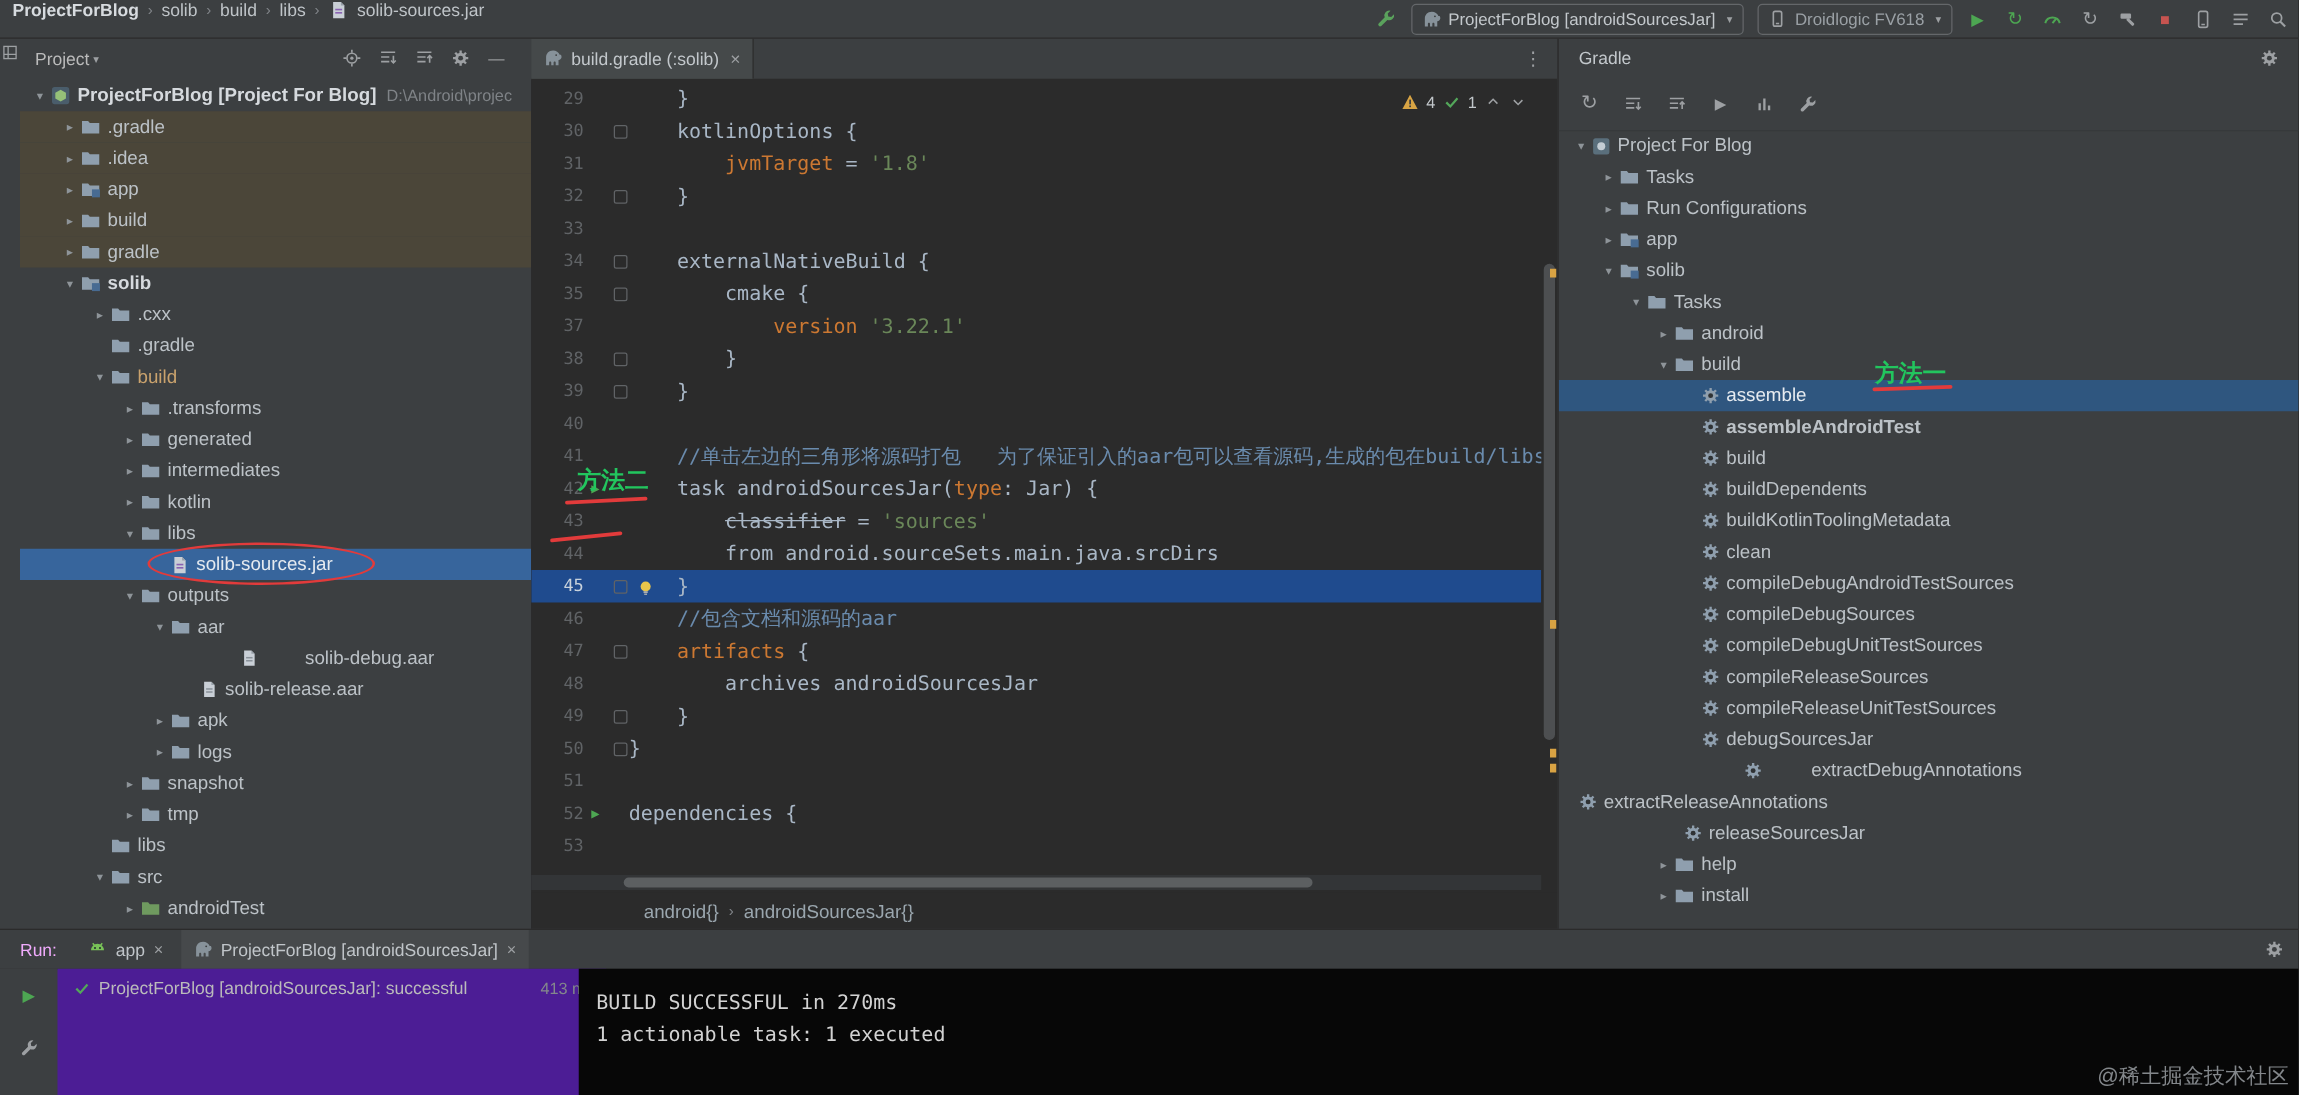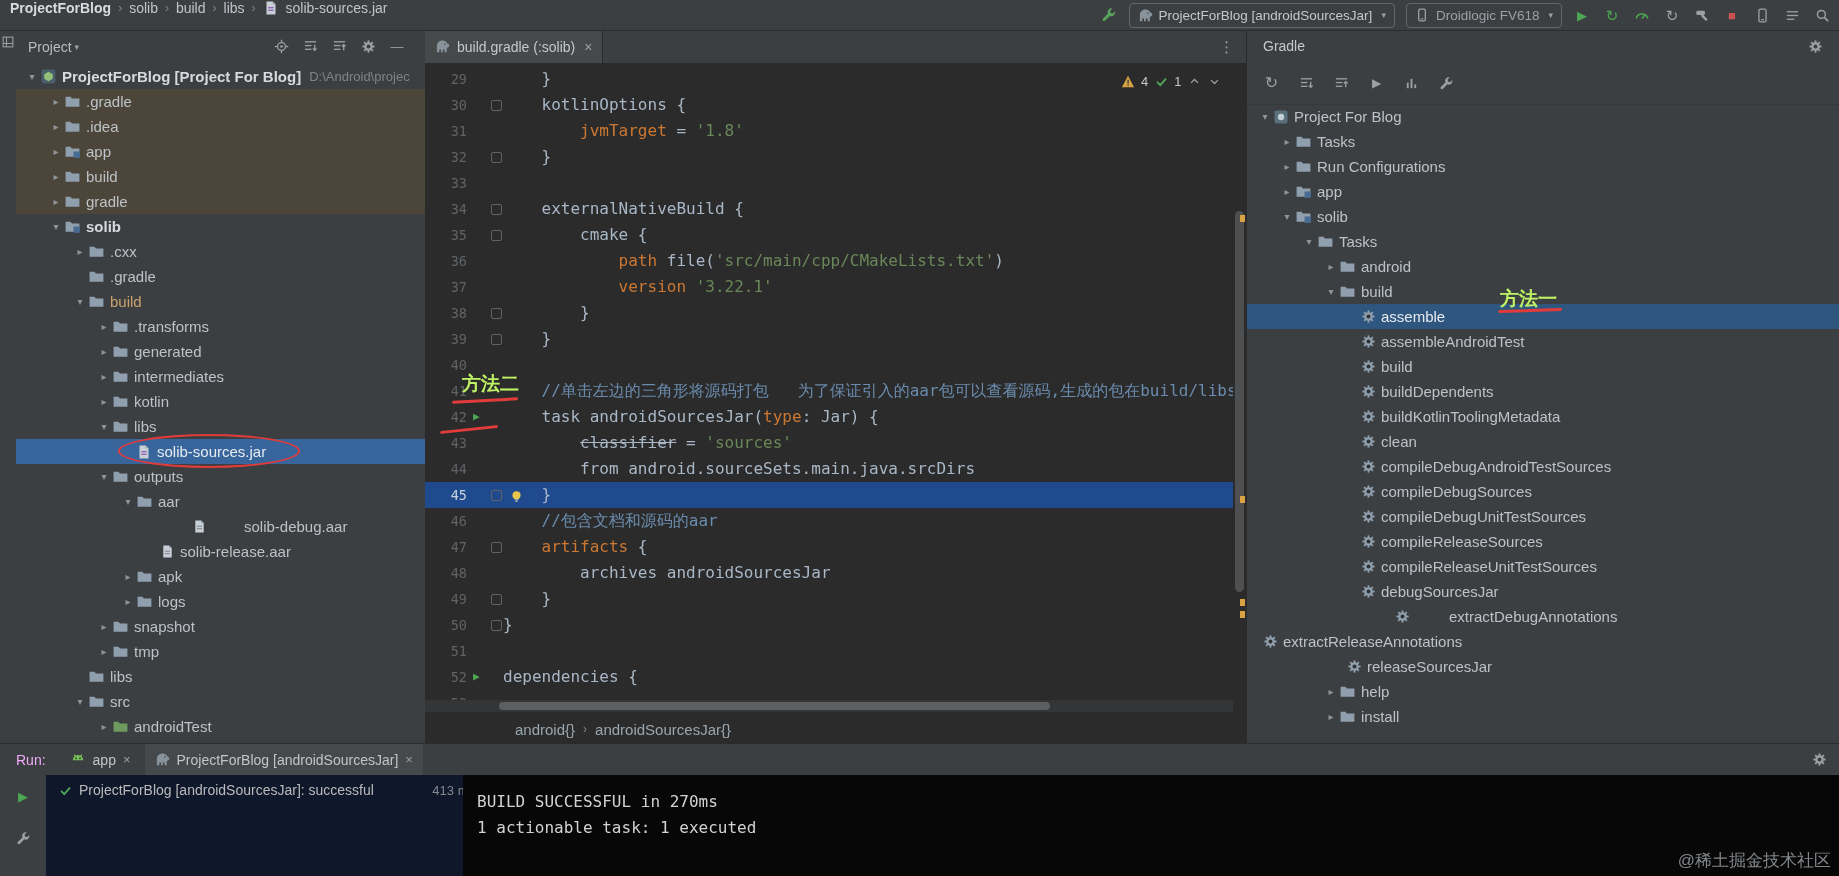--- a/index.html
+++ b/index.html
@@ -83,32 +83,32 @@
   .bottom{position:absolute;left:0;bottom:0;width:100%;height:132px;background:#3c3f41;border-top:1px solid #2b2b2b}
   .btabs{height:31px;display:flex;align-items:center;border-bottom:1px solid #323232;padding-left:16px;gap:6px}
   .runlab{color:#f0abfc;margin-right:8px}
   .rtab{display:flex;align-items:center;gap:7px;height:31px;padding:0 10px;font-size:14px;color:#c0c5c9}
   .rtab.active{background:#46494b}
   .rtab .close{color:#9da0a3;font-size:13px}
   .bgear{margin-left:auto;margin-right:12px;width:16px;height:16px}
   .bstripe{position:absolute;left:0;top:31px;width:46px;bottom:0;background:#3c3f41;
            display:flex;flex-direction:column;align-items:center;padding-top:12px;gap:24px}
   .bstripe .icon{width:18px;height:18px;font-size:14px}
-  .bstatus{position:absolute;left:46px;top:31px;width:417px;bottom:0;background:#0f172a;
+  .bstatus{position:absolute;left:46px;top:31px;width:417px;bottom:0;background:#4c1d95;
            padding:7px 10px 0 12px;font-size:14px}
   .bstatus .srow{display:flex;align-items:center;gap:7px;white-space:nowrap;overflow:hidden}
   .bstatus .dur{margin-left:auto;color:#84888c;font-size:13px;flex:0 0 auto}
   .console{position:absolute;left:463px;top:31px;right:0;bottom:0;background:#070707;
            font-family:"DejaVu Sans Mono",monospace;font-size:16px;color:#d2d2d2;padding:14px 0 0 14px}
   .con-line{height:26px;line-height:26px;white-space:pre}
   .watermark{position:absolute;right:8px;bottom:4px;color:#83878b;font-size:17px;
              font-family:"Liberation Sans",sans-serif}
 
   
-  .ann{position:absolute;color:#bef264;font-size:19px;font-weight:bold;z-index:40}
+  .ann{position:absolute;color:#22c55e;font-size:19px;font-weight:bold;z-index:40}
   #ann-m2{left:462px;top:371px}
   #ann-m1{left:1500px;top:286px}
   .redline{position:absolute;height:3px;background:#e23b3b;border-radius:2px;z-index:40}
   #rl-m2a{left:452px;top:399px;width:66px;transform:rotate(-3deg)}
   #rl-m2b{left:440px;top:428px;width:58px;transform:rotate(-6deg)}
   #rl-m1{left:1498px;top:309px;width:64px;transform:rotate(-2deg)}
   #ann-ellipse{position:absolute;left:118px;top:434px;width:178px;height:30px;
                border:2.5px solid #e23b3b;border-radius:50%;z-index:40}
 </style>
 </head>
@@ -569,21 +569,20 @@
         </span>
     </div>
     <div class="code" id="code-lines">
         <div class="cl"><span class="lnum">29</span><span class="ltxt"><span class="sg-d">    }</span></span></div>
         <div class="cl"><span class="lnum">30</span><span class="lfold"></span><span class="ltxt"><span class="sg-d">    kotlinOptions {</span></span></div>
         <div class="cl"><span class="lnum">31</span><span class="ltxt"><span class="sg-d">        </span><span class="sg-k">jvmTarget</span><span class="sg-d"> = </span><span class="sg-s">'1.8'</span></span></div>
         <div class="cl"><span class="lnum">32</span><span class="lfold"></span><span class="ltxt"><span class="sg-d">    }</span></span></div>
         <div class="cl"><span class="lnum">33</span><span class="ltxt"></span></div>
         <div class="cl"><span class="lnum">34</span><span class="lfold"></span><span class="ltxt"><span class="sg-d">    externalNativeBuild {</span></span></div>
         <div class="cl"><span class="lnum">35</span><span class="lfold"></span><span class="ltxt"><span class="sg-d">        cmake {</span></span></div>
-        <div class="cl"><span class="lnum">36</span><span class="ltxt"><span class="sg-d">            </span><span class="sg-k">path</span><span class="sg-d"> file(</span><span class="sg-s">'src/main/cpp/CMakeLists.txt'</span><span class="sg-d">)</span></span></div>
         <div class="cl"><span class="lnum">37</span><span class="ltxt"><span class="sg-d">            </span><span class="sg-k">version </span><span class="sg-s">'3.22.1'</span></span></div>
         <div class="cl"><span class="lnum">38</span><span class="lfold"></span><span class="ltxt"><span class="sg-d">        }</span></span></div>
         <div class="cl"><span class="lnum">39</span><span class="lfold"></span><span class="ltxt"><span class="sg-d">    }</span></span></div>
         <div class="cl"><span class="lnum">40</span><span class="ltxt"></span></div>
         <div class="cl"><span class="lnum">41</span><span class="ltxt"><span class="sg-c">    //单击左边的三角形将源码打包   为了保证引入的aar包可以查看源码,生成的包在build/libs路径</span></span></div>
         <div class="cl"><span class="lnum">42</span><span class="lrun">▶</span><span class="ltxt"><span class="sg-d">    task androidSourcesJar(</span><span class="sg-k">type</span><span class="sg-d">: Jar) {</span></span></div>
         <div class="cl"><span class="lnum">43</span><span class="ltxt"><span class="sg-d">        </span><span class="sg-x">classifier</span><span class="sg-d"> = </span><span class="sg-s">'sources'</span></span></div>
         <div class="cl"><span class="lnum">44</span><span class="ltxt"><span class="sg-d">        from android.sourceSets.main.java.srcDirs</span></span></div>
         <div class="cl cur"><span class="lnum">45</span><span class="lfold"></span><span class="lbulb"><svg width="15" height="15" viewBox="0 0 16 16">
               <circle cx="8" cy="6.6" r="4.3" fill="#e9c64b"></circle>
@@ -757,21 +756,21 @@
                 <line x1="1.5" y1="8" x2="14.5" y2="8"></line>
                 <line x1="3.4" y1="3.4" x2="12.6" y2="12.6"></line>
                 <line x1="12.6" y1="3.4" x2="3.4" y2="12.6"></line>
               </g>
               <circle cx="8" cy="8" r="4.6" fill="#8f9fae"></circle>
               <circle cx="8" cy="8" r="2.1" fill="#2f3234"></circle>
             </svg>
           </span>
           <span class="tlabel">assemble</span>
         </div>
-        <div class="trow" style="padding-left: 98px;">
+        <div class="trow" style="padding-left: 98px; font-weight: bold;">
           <span class="chev"></span>
           <span class="icon">
             <svg width="15" height="15" viewBox="0 0 16 16">
               <g stroke="#8f9fae" stroke-width="2">
                 <line x1="8" y1="1.5" x2="8" y2="14.5"></line>
                 <line x1="1.5" y1="8" x2="14.5" y2="8"></line>
                 <line x1="3.4" y1="3.4" x2="12.6" y2="12.6"></line>
                 <line x1="12.6" y1="3.4" x2="3.4" y2="12.6"></line>
               </g>
               <circle cx="8" cy="8" r="4.6" fill="#8f9fae"></circle>

